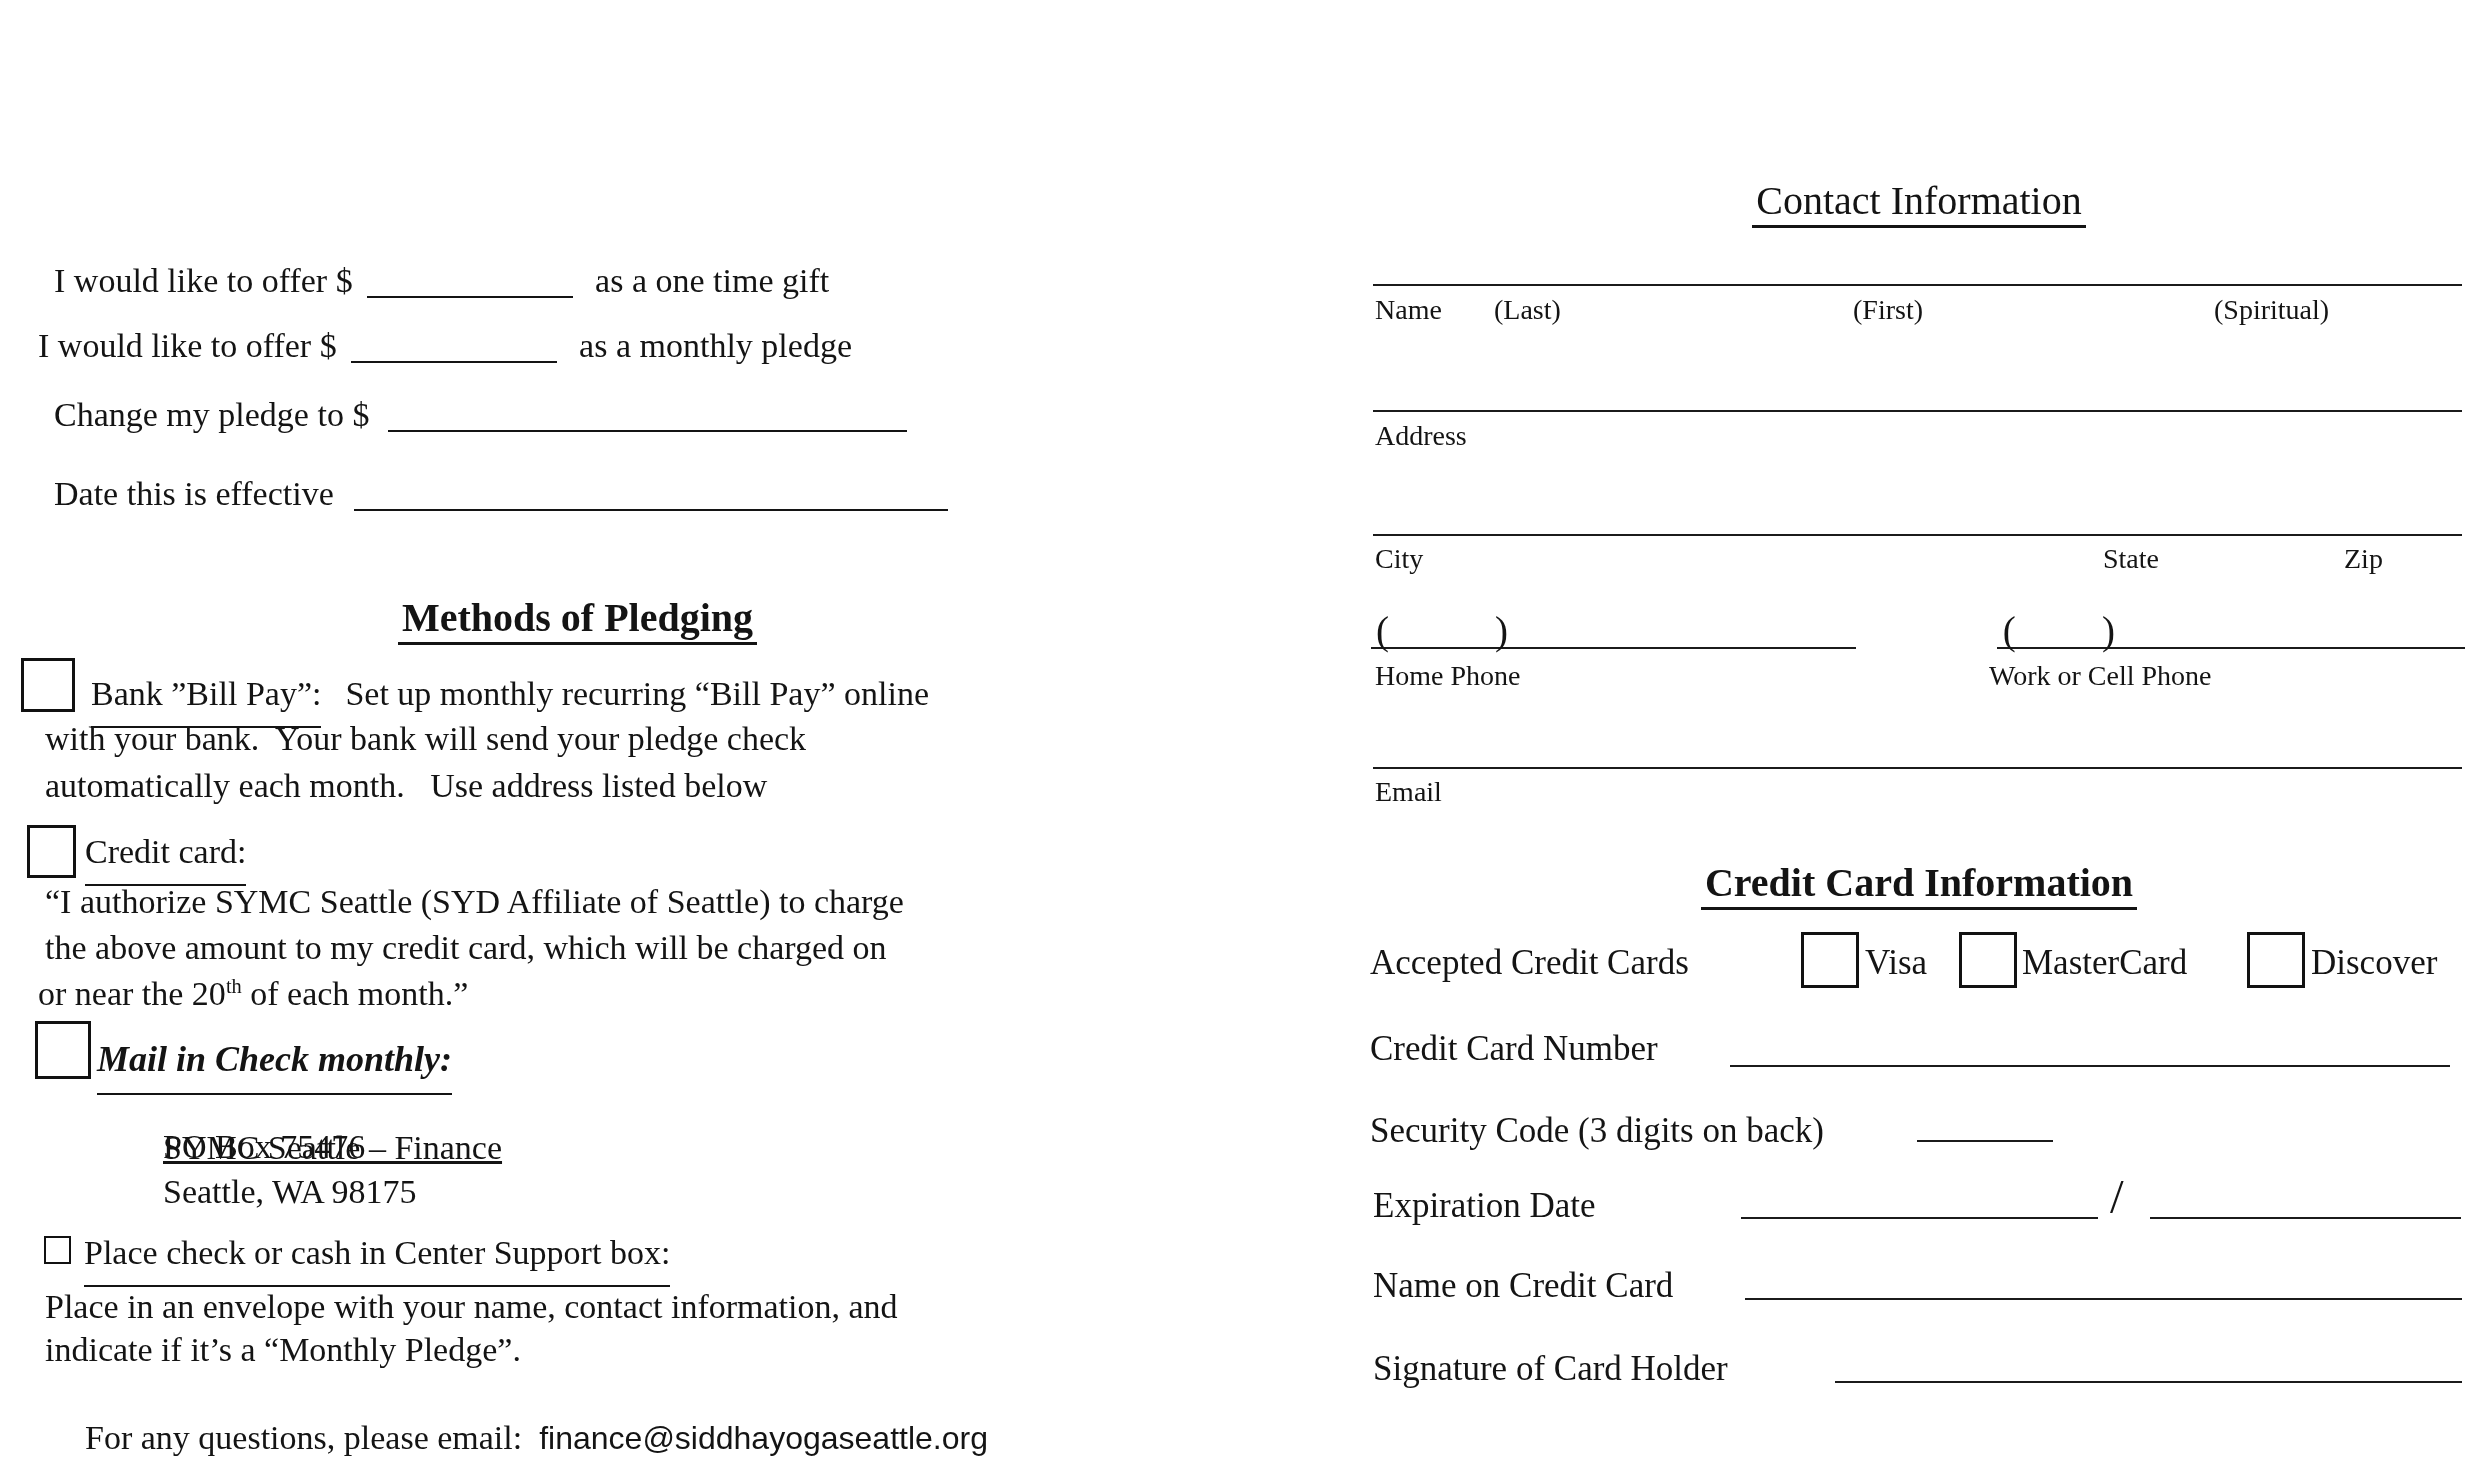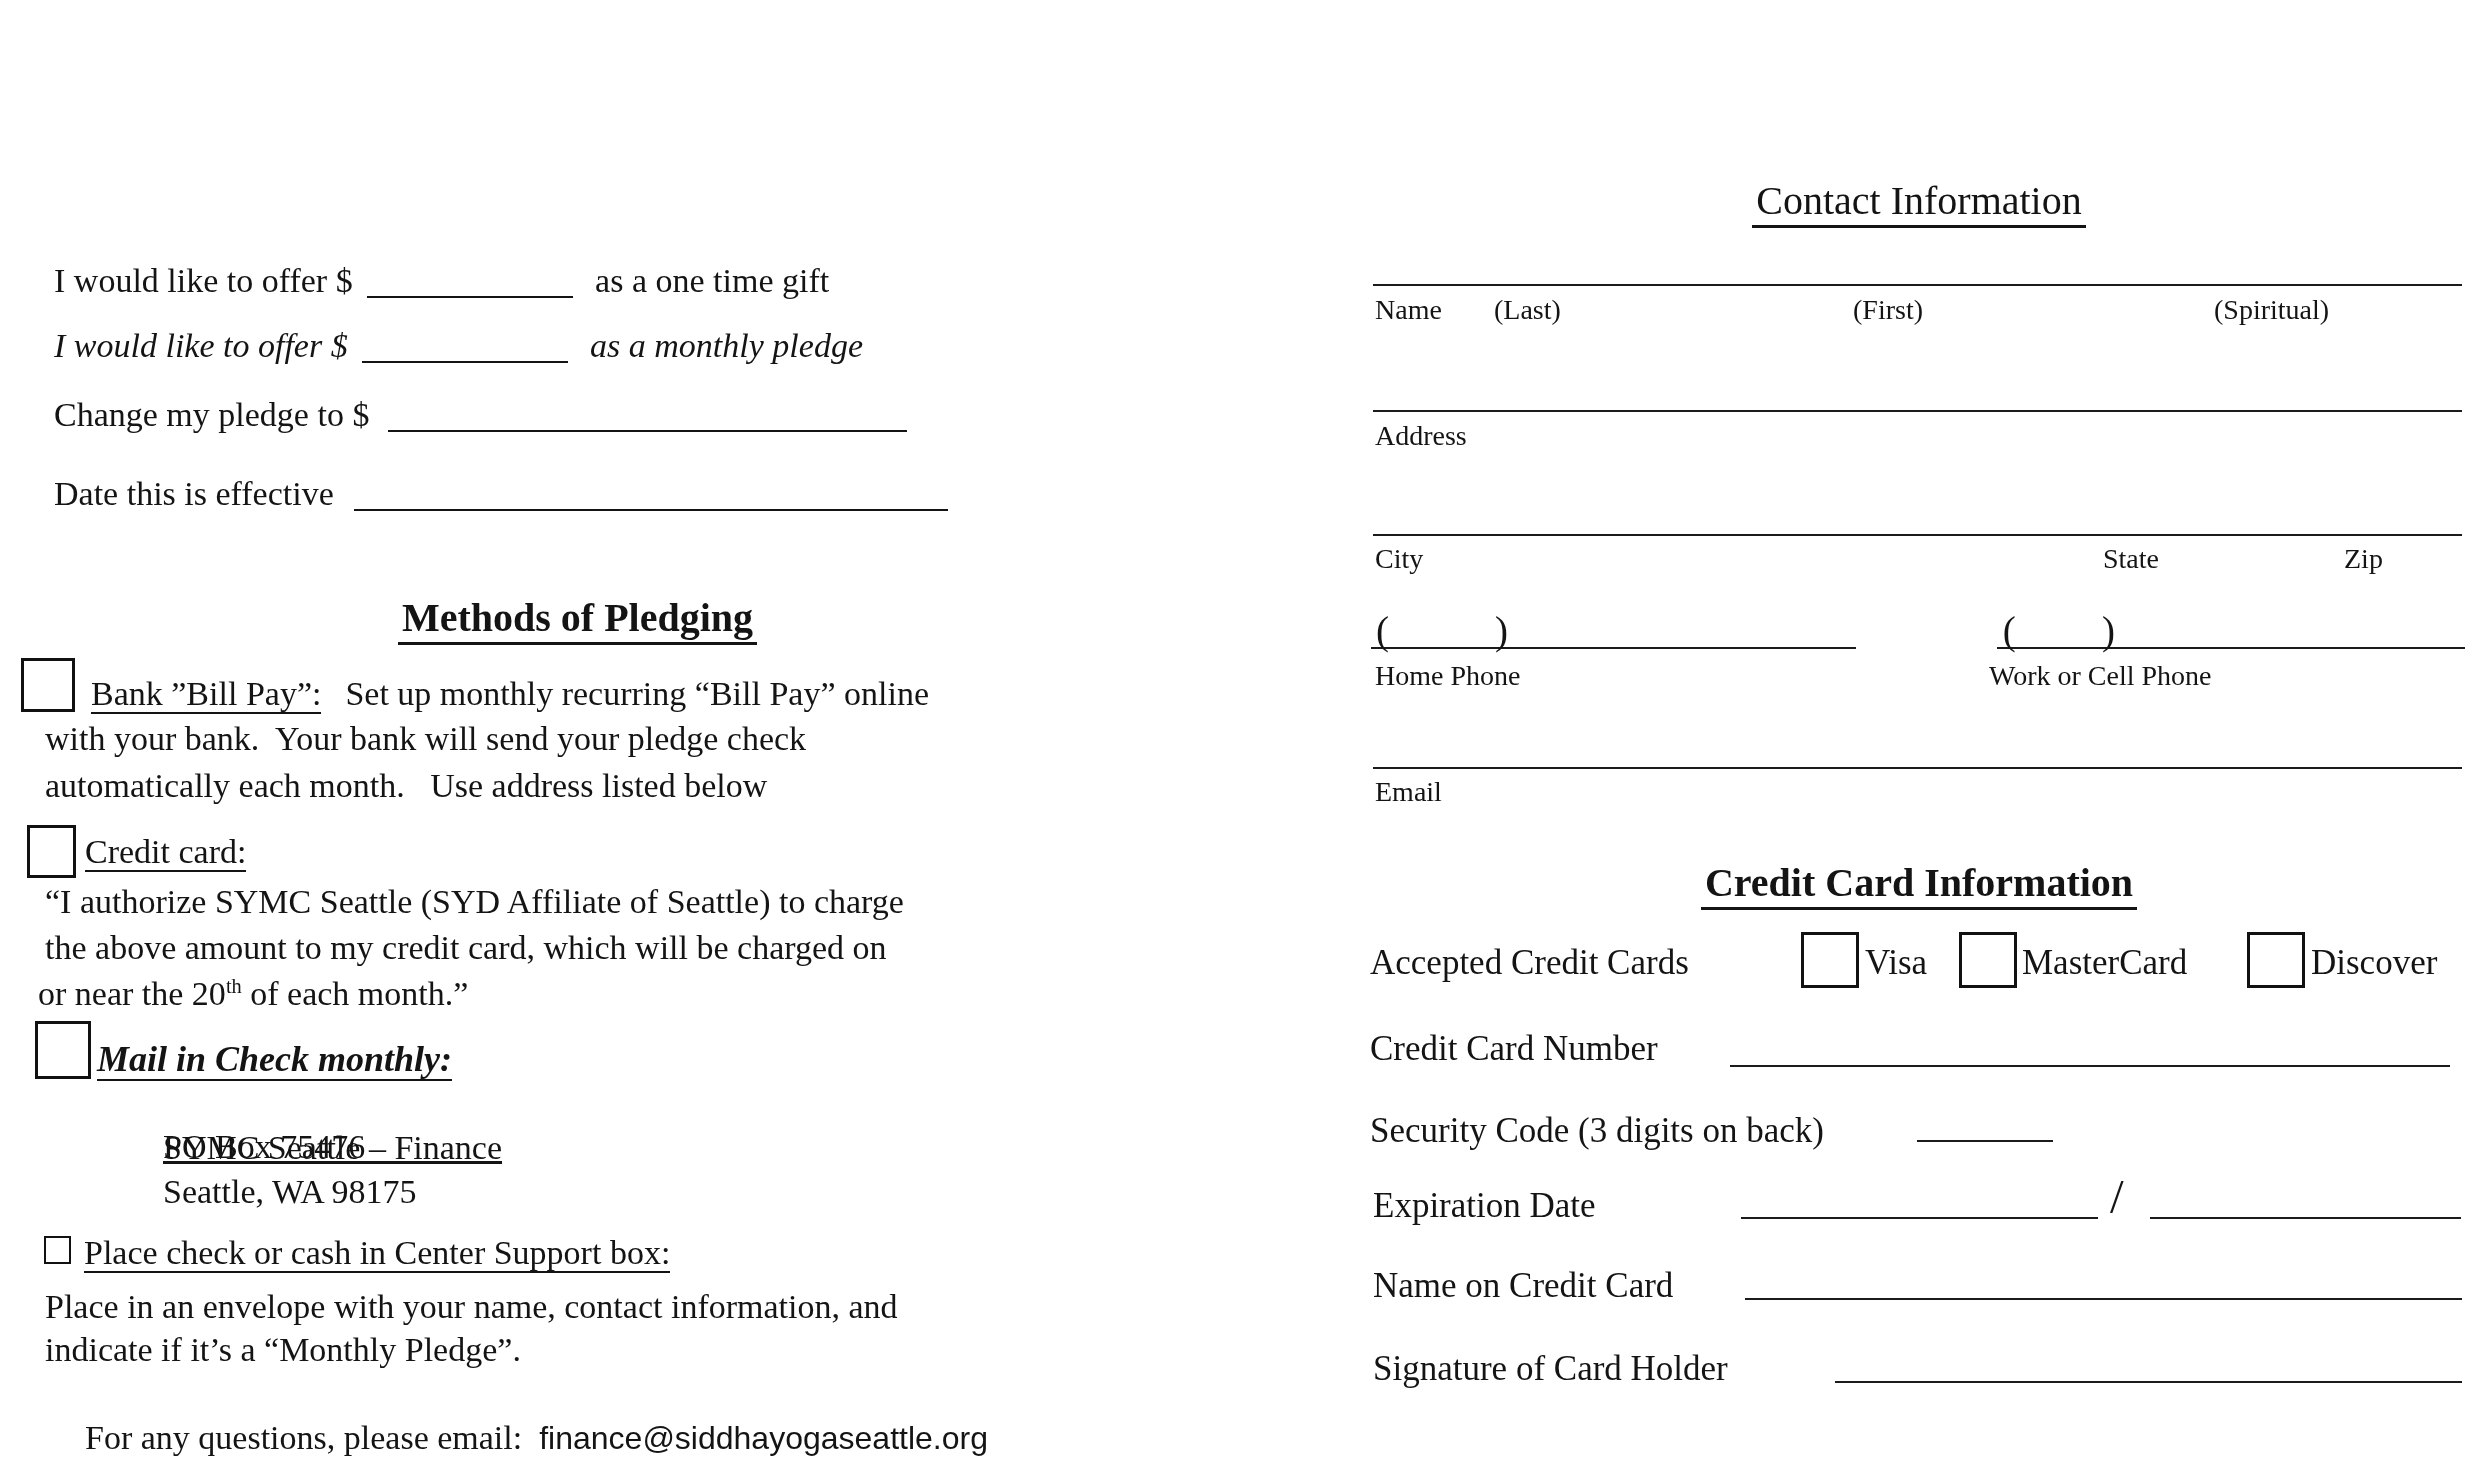--- a/index.html
+++ b/index.html
@@ -7,21 +7,21 @@
     position:relative;width:2484px;height:1479px;background:#ffffff;
     color:#141414;font-family:"Liberation Serif", serif;overflow:hidden;
   }
   .abs{position:absolute;white-space:nowrap;}
   .t{white-space:pre-wrap;}
   .h1{font-size:40px;font-weight:bold;border-bottom:3.9px solid #141414;padding:0 3.9px 1.9px 3.9px;}
   .h1r{font-size:40px;font-weight:normal;border-bottom:3.9px solid #141414;padding:0 3.9px 1.9px 3.9px;}
   .b35{font-size:34px;}
   .b36{font-size:35px;}
   .lbl29{font-size:28px;}
-  .ul{border-bottom:2.9px solid #141414;padding-bottom:0;}
+  .ul{border-bottom:2.9px solid #141414;padding-bottom:14px;}
   .bold{font-weight:bold;}
   .blank{display:inline-block;border-bottom:2.9px solid #141414;height:1em;vertical-align:-0.18em;}
   .rule{position:absolute;border-bottom:2.9px solid #1b1b1b;}
   .cbx{position:absolute;border:3.9px solid #111111;background:#ffffff;box-sizing:border-box;}
   .cbx-s{position:absolute;border:2.9px solid #111111;background:#ffffff;box-sizing:border-box;}
   sup{font-size:60%;}
   .sans{font-family:"Liberation Sans", sans-serif;font-size:32px;}
   .paren{position:absolute;bottom:-5.8px;font-size:39px;}
 </style>
 </head>
@@ -29,21 +29,21 @@
 
 <div class="doc">
 
 
   <div class="abs b35" style="left:54px;top:262px;">
     <span class="t">I would like to offer $</span>
     <span class="blank" style="width:206px;margin:0 13.6px 0 5.8px;"></span>
     <span class="t">as a one time gift</span>
   </div>
 
-  <div class="abs b35" style="left:54px;top:327px;font-style:italic;">
+  <div class="abs b35" style="left:38px;top:327px;">
     <span class="t">I would like to offer $</span>
     <span class="blank" style="width:206px;margin:0 13.6px 0 5.8px;"></span>
     <span class="t">as a monthly pledge</span>
   </div>
 
   <div class="abs b35" style="left:54px;top:396px;">
     <span class="t">Change my pledge to $</span>
     <span class="blank" style="width:519px;margin-left:9.7px;"></span>
   </div>
 

